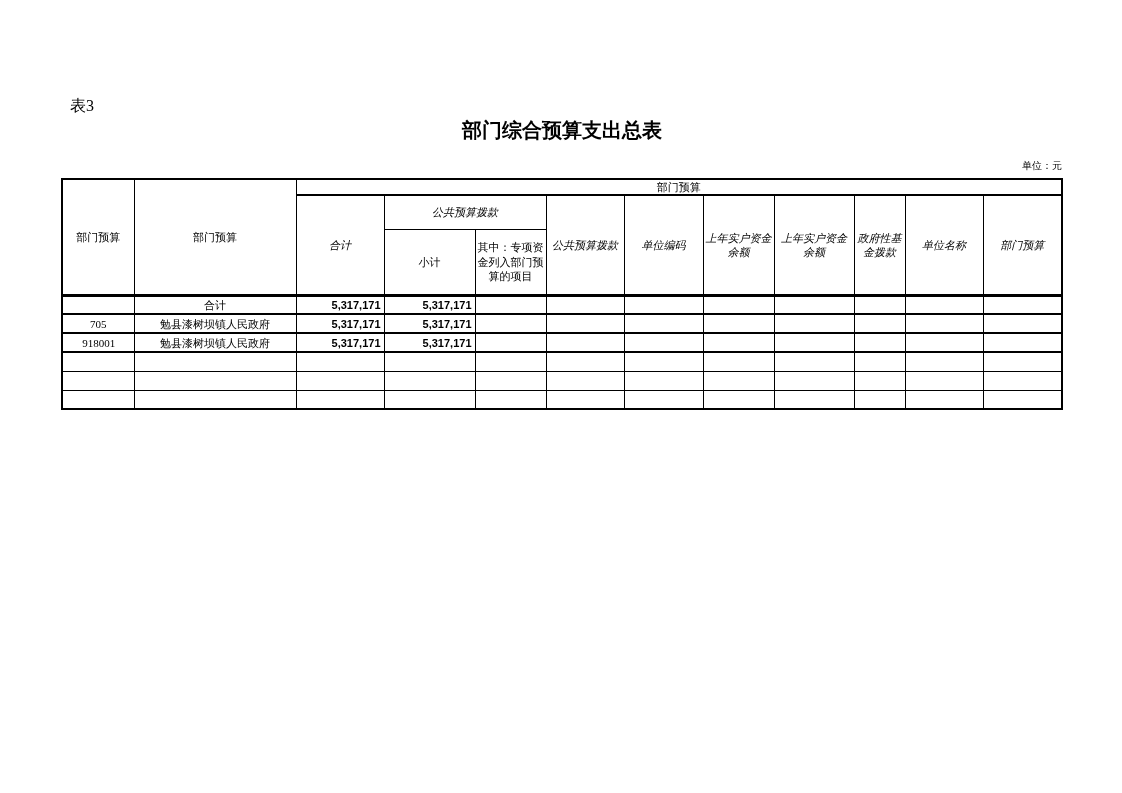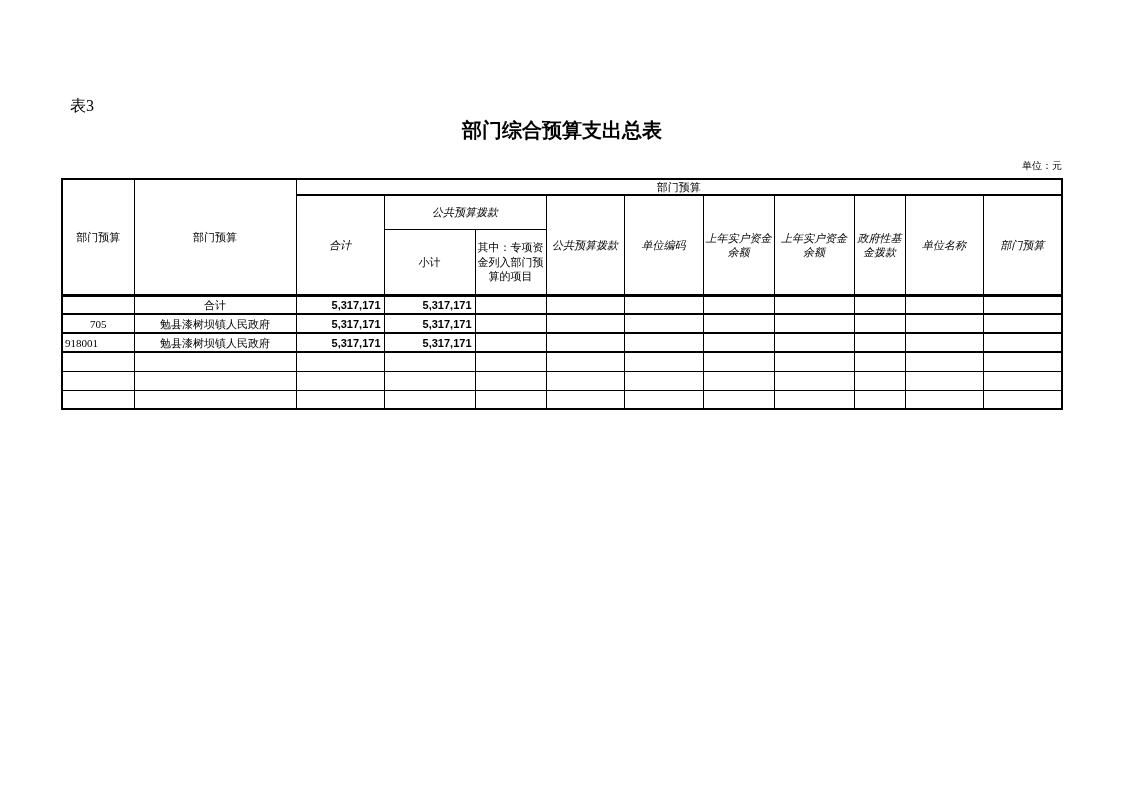--- a/index.html
+++ b/index.html
@@ -29,21 +29,21 @@
   tr.hrow-2 th { height:34px;font-style:italic; }
   tr.hrow-3 th { height:66px; }
   th.bb-thick { border-bottom:2px solid #000; }
   th.hb { border-bottom:3px solid #000; }
   tbody tr { height:19px; }
   tbody tr.thick td { border-bottom:2px solid #000; }
   td.num {
     font-family:"Liberation Sans", sans-serif; font-weight:bold;
     font-size:11px; text-align:right; padding-right:3px;
   }
-  td.code-r { text-align:left; padding-right:1px; }
+  td.code-r { text-align:center; padding-right:1px; }
 </style>
 </head>
 <body>
 
 <div class="page">
   <div class="table-label">表3</div>
   <div class="doc-title">部门综合预算支出总表</div>
   <div class="unit-note">单位：元</div>
 
   <table class="budget">

